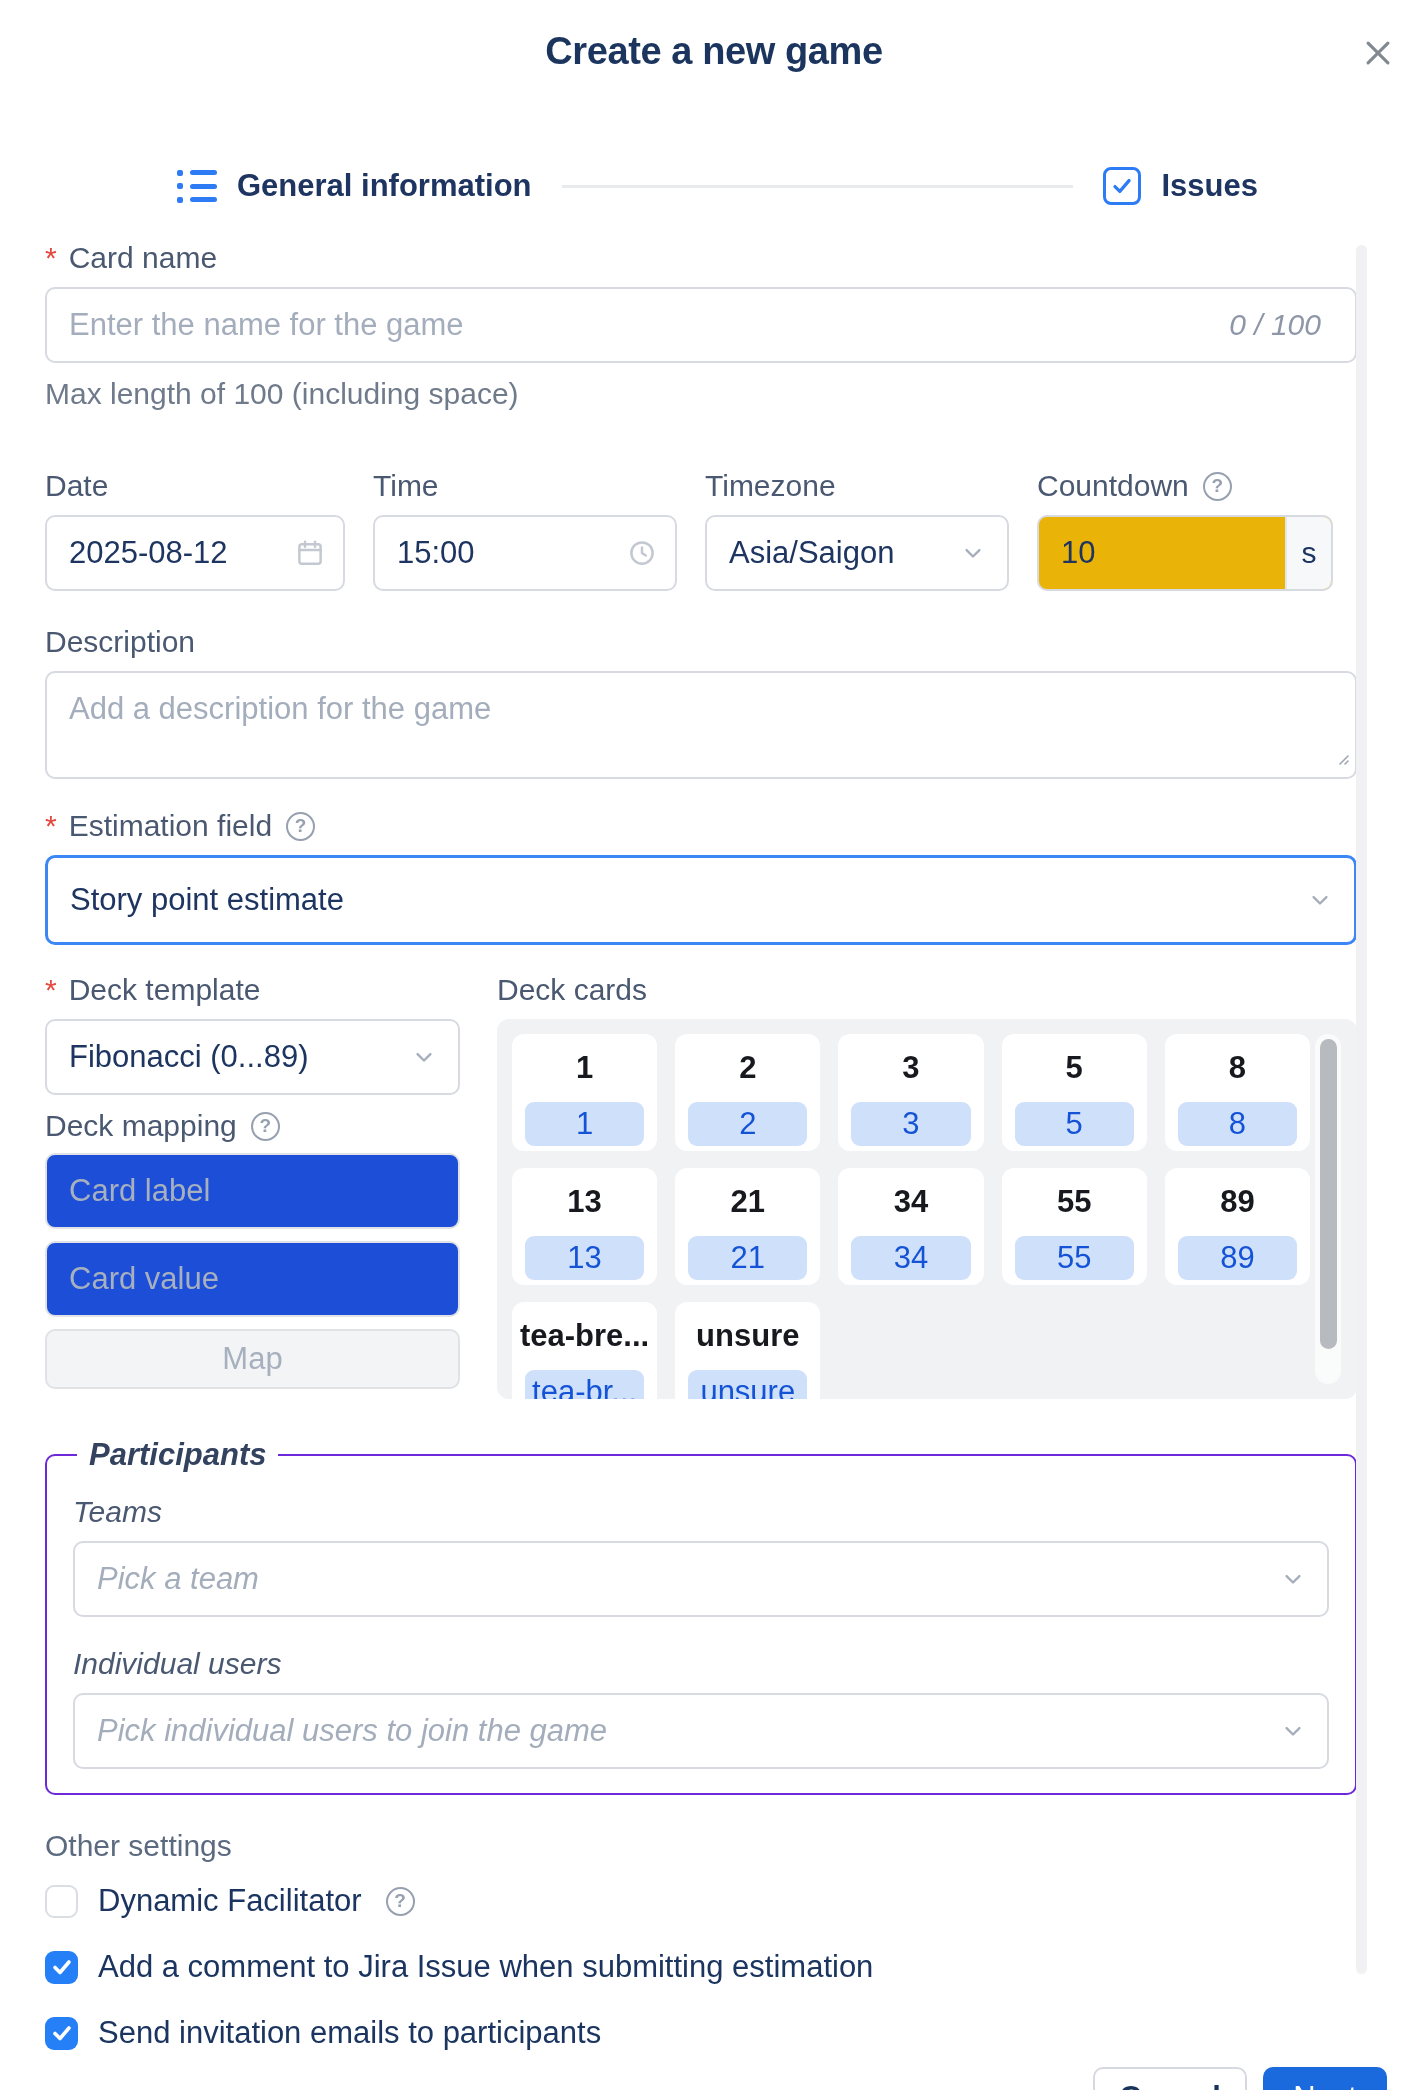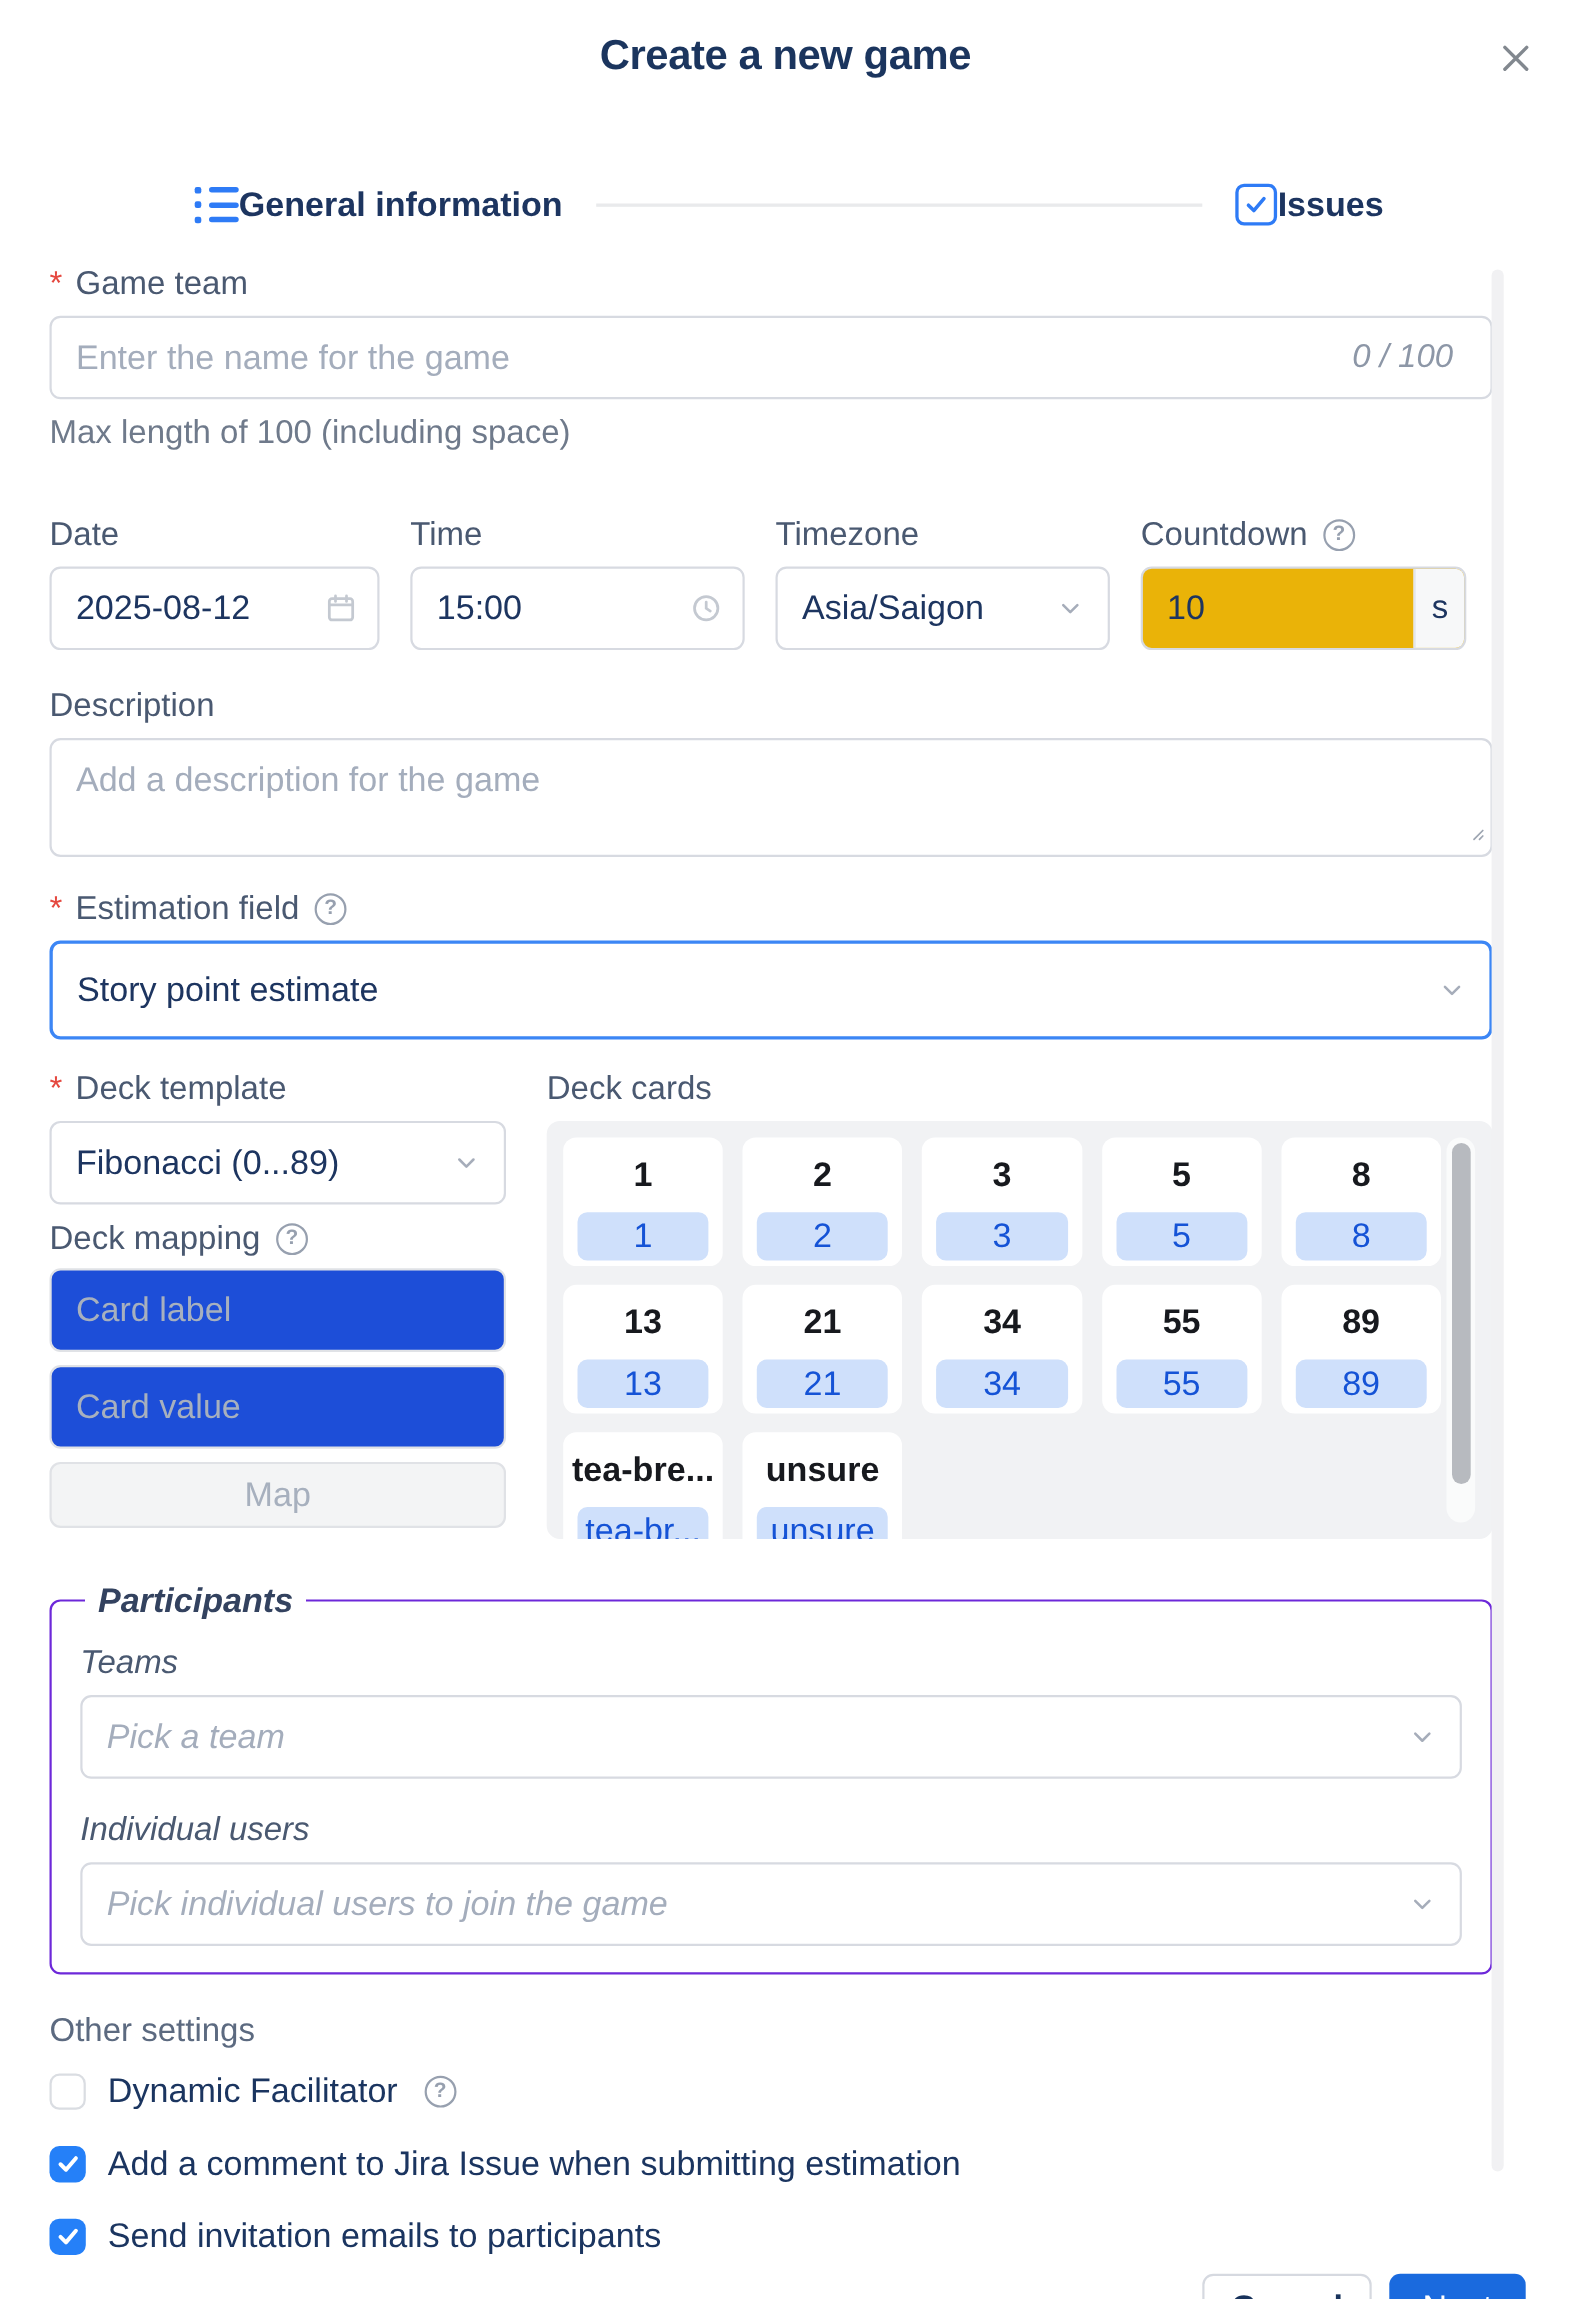--- a/index.html
+++ b/index.html
@@ -6,21 +6,21 @@
   html,body { background:#fff; }
   body { font-family:"Liberation Sans", sans-serif; color:#1D3560; }
   .canvas { position:relative; width:1428px; height:2090px; background:#fff; overflow:hidden; }
 
   
   .title { padding-top:30px; text-align:center; font-size:38px; font-weight:700; color:#1B355E; letter-spacing:-0.4px; }
   .close-btn { position:absolute; top:36px; right:32px; width:36px; height:36px; display:flex; align-items:center; justify-content:center; cursor:pointer; background:none; border:none; }
 
   
   .stepper { display:flex; align-items:center; margin:94px 170px 0 177px; }
-  .step { display:flex; align-items:center; font-size:31px; font-weight:600; color:#1D3560; white-space:nowrap; }
+  .step { display:flex; align-items:center; gap:20px; font-size:31px; font-weight:600; color:#1D3560; white-space:nowrap; }
   .list-icon { width:40px; height:33px; display:flex; flex-direction:column; justify-content:space-between; }
   .list-icon .lrow { display:flex; align-items:center; gap:7px; }
   .list-icon .dot { width:6px; height:6px; border-radius:2px; background:#2E7BF6; }
   .list-icon .bar { width:27px; height:5px; border-radius:3px; background:#2E7BF6; }
   .check-icon { width:38px; height:38px; border:3px solid #2E7BF6; border-radius:8px; display:flex; align-items:center; justify-content:center; background:#fff; }
   .connector { flex:1; height:3px; background:#E9EAEC; margin:0 30px; }
 
   
   .content { margin-top:36px; padding:0 71px 0 45px; position:relative; }
   .page-scrollbar { position:absolute; left:1356px; top:245px; width:11px; height:1729px; background:#F1F1F3; border-radius:6px; }
@@ -133,21 +133,21 @@
       </span>
       <span>Issues</span>
     </div>
   </div>
 
   <div class="content">
 
     <div class="group-gamename">
       <div class="field-label">
         <span class="asterisk">*</span>
-        <span>Game team</span>
+        <span>Card name</span>
       </div>
       <div class="input-wrap">
         <input class="ctrl" style="padding-right: 180px;" placeholder="Enter the name for the game">
         <span class="counter">0 / 100</span>
       </div>
       <div class="helper">Max length of 100 (including space)</div>
     </div>
 
     <div class="schedule-row">
       <div>

